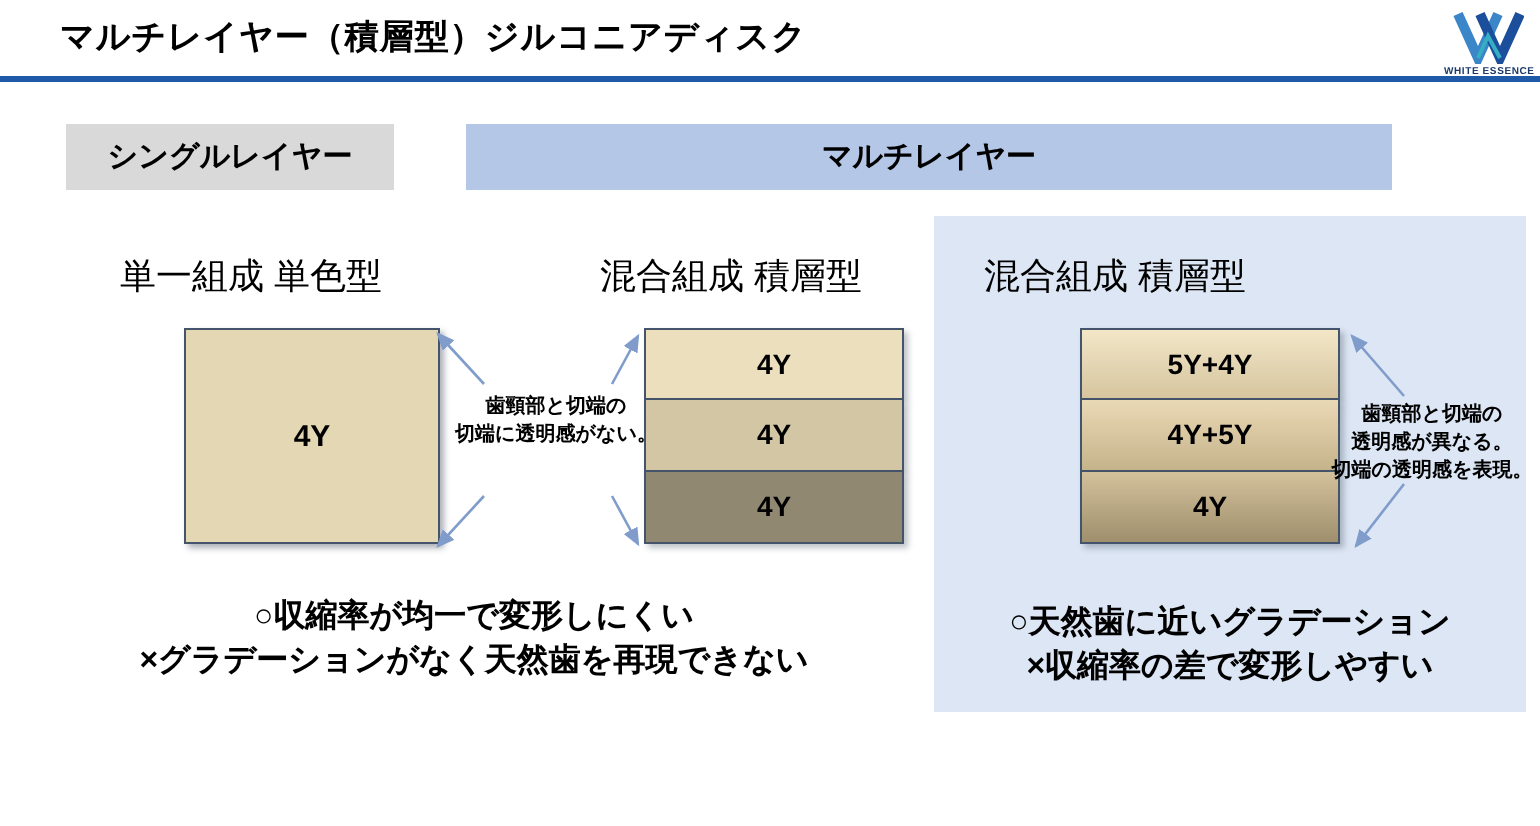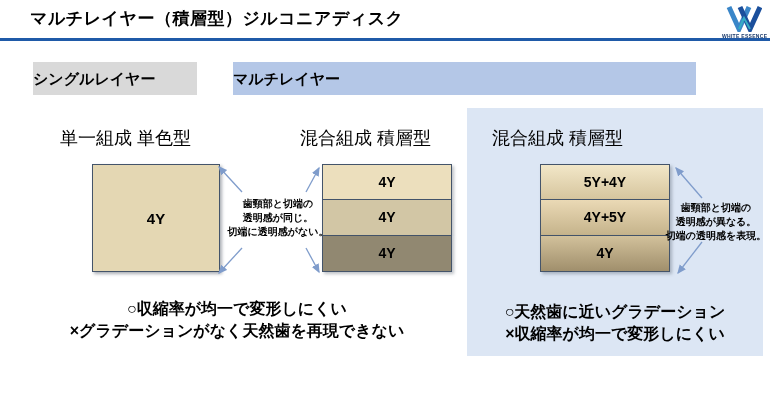--- a/index.html
+++ b/index.html
@@ -12,21 +12,21 @@
   .title {
     position:absolute; left:30px; top:7px; font-size:17px; font-weight:bold;
     letter-spacing:0.5px; white-space:nowrap;
   }
   .rule { position:absolute; left:0; top:38px; width:770px; height:3px; background:#1f5aa8; }
   .logo { position:absolute; left:722px; top:4px; width:44px; text-align:center; }
   .logo svg { display:block; margin:0 auto; }
   .brand { font-size:5px; font-weight:bold; color:#1a3a6b; letter-spacing:0.3px; margin-top:1px; white-space:nowrap; }
 
   .hdr {
-    position:absolute; top:62px; height:33px; line-height:33px; 
+    position:absolute; top:62px; height:33px; line-height:33px; text-align:center;
     font-size:15px; font-weight:bold;
   }
   .hdr-single { left:33px; width:164px; background:#d9d9d9; }
   .hdr-multi  { left:233px; width:463px; background:#b4c7e7; }
 
   .panel { position:absolute; left:467px; top:108px; width:296px; height:248px; background:#dce6f4; }
 
   .colhead {
     position:absolute; top:126px; font-size:18px; font-weight:normal; text-align:left; white-space:nowrap;
   }
@@ -127,33 +127,32 @@
     <line x1="96" y1="88" x2="109" y2="112" stroke="#7f9ccb" stroke-width="1.3" marker-end="url(#ah)"></line>
   </svg>
 
   <svg class="arrows arrows-right" width="106" height="120" viewBox="0 0 106 120">
     <line x1="40" y1="38" x2="14" y2="8" stroke="#7f9ccb" stroke-width="1.3" marker-end="url(#ah)"></line>
     <line x1="40" y1="82" x2="16" y2="113" stroke="#7f9ccb" stroke-width="1.3" marker-end="url(#ah)"></line>
   </svg>
 
   <div class="ann ann-mid">
     <div>歯頸部と切端の</div>
-    <div>透明感が同じ。</div>
     <div>切端に透明感がない。</div>
   </div>
 
   <div class="ann ann-right">
     <div>歯頸部と切端の</div>
     <div>透明感が異なる。</div>
     <div>切端の透明感を表現。</div>
   </div>
 
   <div class="note note-single">
     <div>○収縮率が均一で変形しにくい</div>
     <div>×グラデーションがなく天然歯を再現できない</div>
   </div>
 
   <div class="note note-multi">
     <div>○天然歯に近いグラデーション</div>
-    <div>×収縮率が均一で変形しにくい</div>
+    <div>×収縮率の差で変形しやすい</div>
   </div>
 
 </div>
 
 </body></html>

